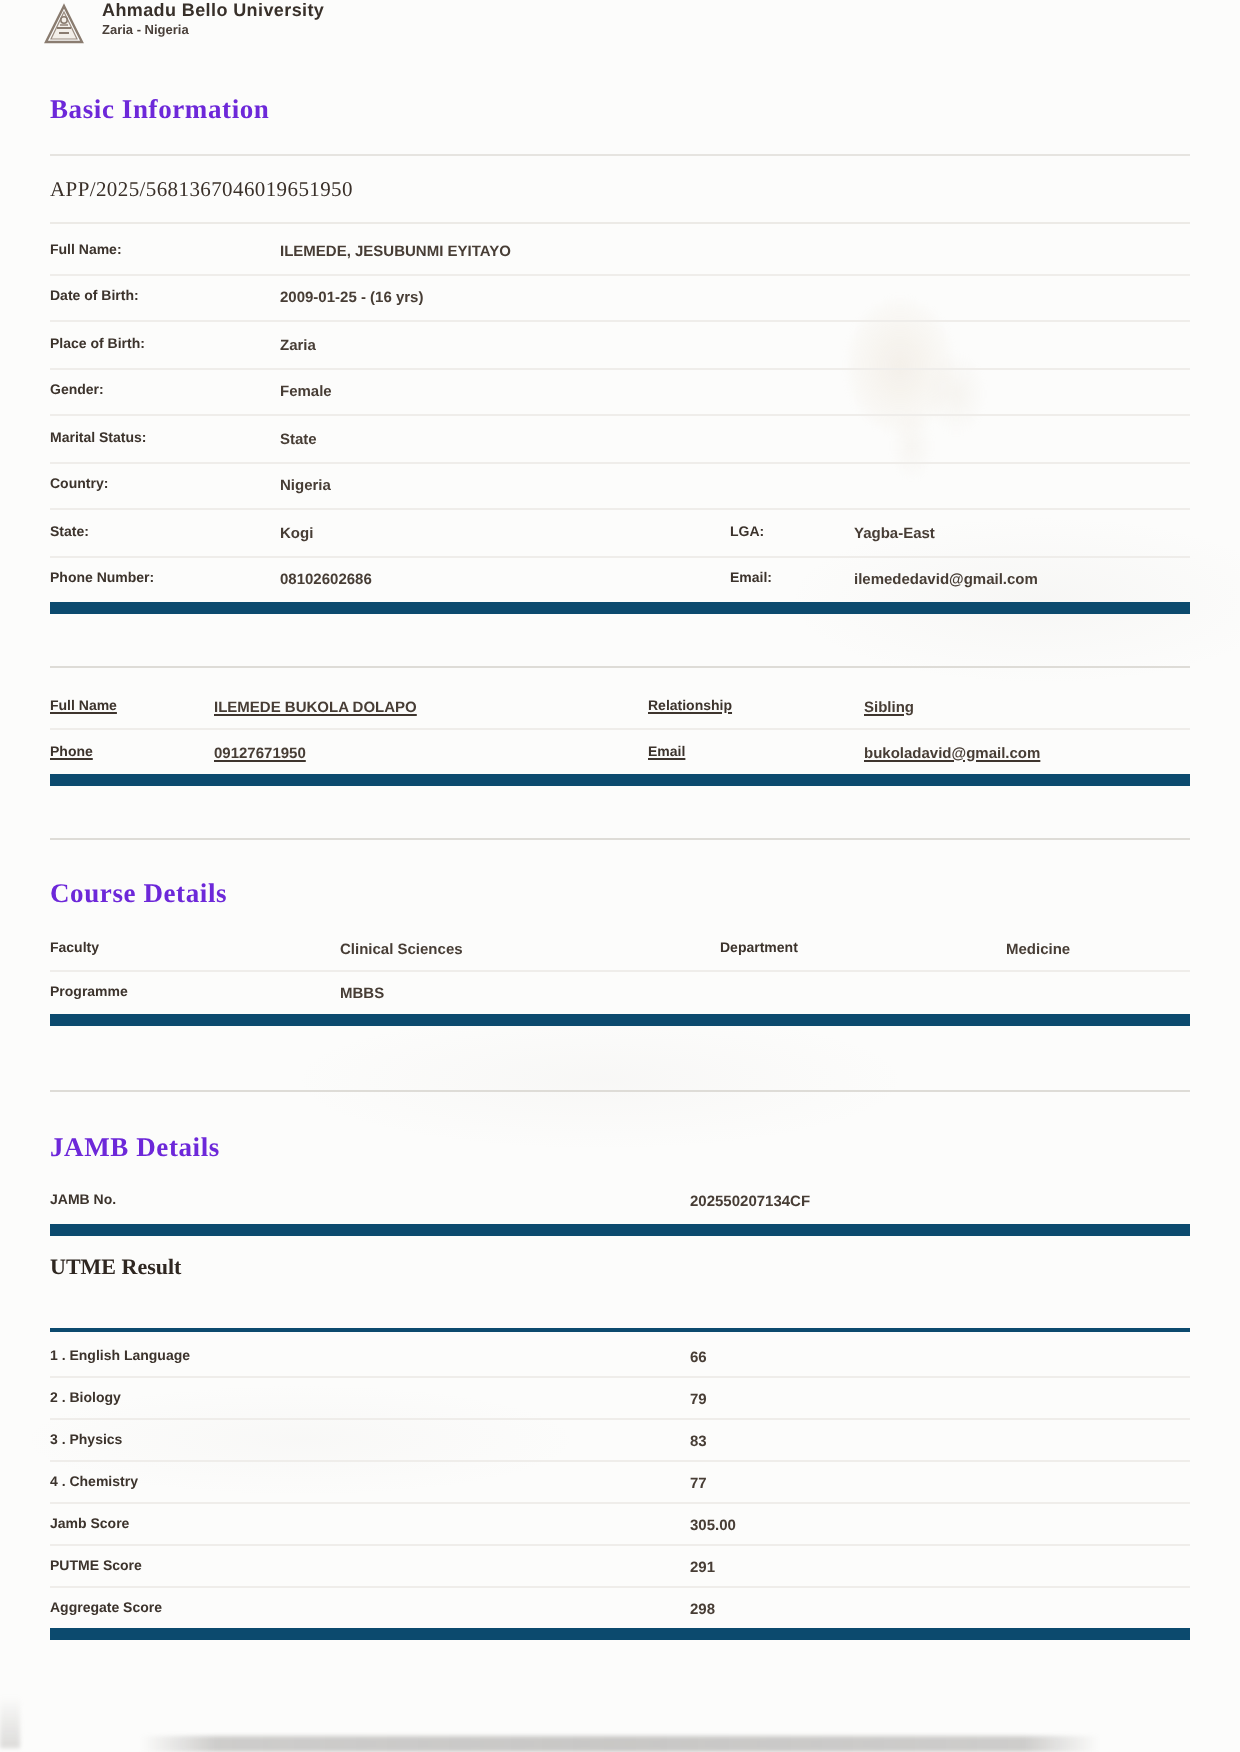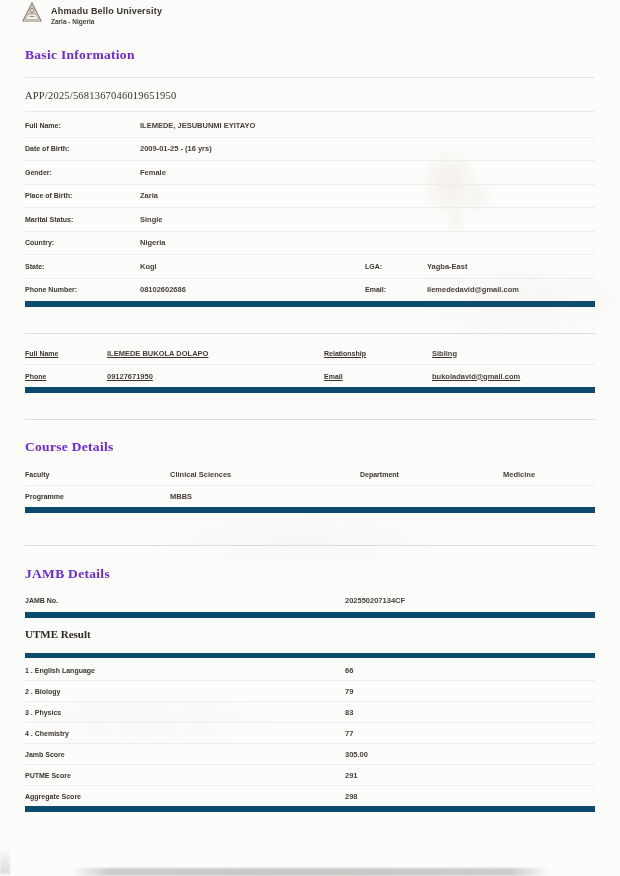--- a/index.html
+++ b/index.html
@@ -16,21 +16,21 @@
   .page::before{
     content:"";position:absolute;inset:0;pointer-events:none;
     background:
       radial-gradient(ellipse 180px 60px at 520px 300px, rgba(180,175,168,.07), transparent 70%),
       radial-gradient(ellipse 220px 50px at 300px 540px, rgba(180,175,168,.06), transparent 70%),
       radial-gradient(ellipse 200px 40px at 150px 720px, rgba(180,175,168,.05), transparent 70%);
   }
   .content{position:relative;padding:0 25px;}
 
   
-  .uni-header{display:flex;align-items:flex-end;padding:17px 0 0 -5px;margin-left:-5px;}
+  .uni-header{display:flex;align-items:flex-start;padding:17px 0 0 -5px;margin-left:-5px;}
   .logo{width:24px;height:24px;margin:1px 7px 0 0;flex:none;}
   .uni-text .uni-name{font-size:9px;font-weight:bold;color:#38302a;letter-spacing:.2px;}
   .uni-text .uni-loc{font-size:6.5px;font-weight:bold;color:#4a403a;margin-top:2px;}
 
   
   .sec-title{
     font-family:"Liberation Serif",serif;
     font-size:13.5px;font-weight:600;color:#6d28d9;
     letter-spacing:.3px;
   }
@@ -57,21 +57,21 @@
 
   .sec-block{margin-top:0;}
   .sep{border-top:1px solid #dedcd7;}
   .t-nok{margin-top:19px;}
   .nok-rows{margin-top:8px;text-decoration:underline;}
   .gap-after{height:26px;}
   .t-course{margin-top:19px;}
   .course-rows{margin-top:9px;}
   .t-jamb{margin-top:20px;}
   .jambno-rows{margin-top:6px;}
-  .utme-title{font-family:"Liberation Serif",serif;font-size:11px;font-weight:600;color:#2f2721;margin-top:10px;padding-bottom:13px;border-bottom:5px solid #0c4a6e;}
+  .utme-title{font-family:"Liberation Serif",serif;font-size:11px;font-weight:600;color:#2f2721;margin-top:10px;padding-bottom:24px;border-bottom:2px solid #0c4a6e;}
 
   
   .watermark{
     position:absolute;left:408px;top:135px;width:110px;height:105px;
     background:
       radial-gradient(ellipse 38px 48px at 42px 48px, rgba(222,205,180,.25), rgba(235,225,210,.12) 60%, transparent 75%),
       radial-gradient(ellipse 22px 30px at 70px 62px, rgba(225,215,200,.2), transparent 70%),
       radial-gradient(ellipse 16px 26px at 48px 88px, rgba(228,218,205,.18), transparent 70%);
     border-radius:50%;
     filter:blur(1px);
@@ -126,34 +126,34 @@
         <span class="flabel"></span>
         <span class="fvalue"></span>
       </div>
       <div class="frow">
         <span class="flabel">Date of Birth:</span>
         <span class="fvalue">2009-01-25 - (16 yrs)</span>
         <span class="flabel"></span>
         <span class="fvalue"></span>
       </div>
       <div class="frow">
+        <span class="flabel">Place of Birth:</span>
+        <span class="fvalue">Zaria</span>
+        <span class="flabel"></span>
+        <span class="fvalue"></span>
+      </div>
+      <div class="frow">
         <span class="flabel">Gender:</span>
         <span class="fvalue">Female</span>
         <span class="flabel"></span>
         <span class="fvalue"></span>
       </div>
       <div class="frow">
-        <span class="flabel">Place of Birth:</span>
-        <span class="fvalue">Zaria</span>
-        <span class="flabel"></span>
-        <span class="fvalue"></span>
-      </div>
-      <div class="frow">
         <span class="flabel">Marital Status:</span>
-        <span class="fvalue">Single</span>
+        <span class="fvalue">State</span>
         <span class="flabel"></span>
         <span class="fvalue"></span>
       </div>
       <div class="frow">
         <span class="flabel">Country:</span>
         <span class="fvalue">Nigeria</span>
         <span class="flabel"></span>
         <span class="fvalue"></span>
       </div>
       <div class="frow">

